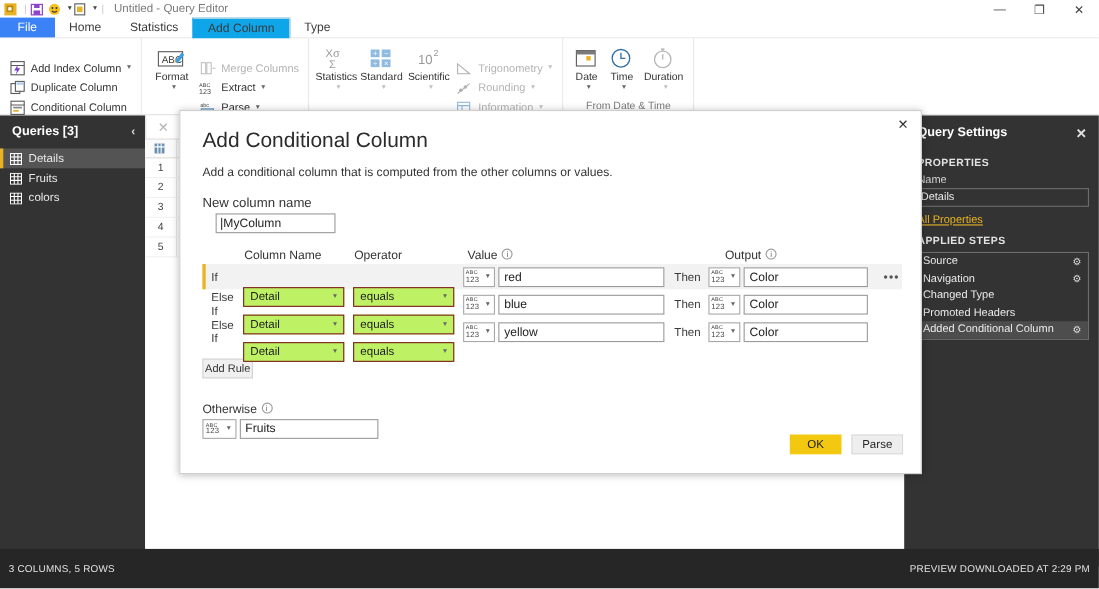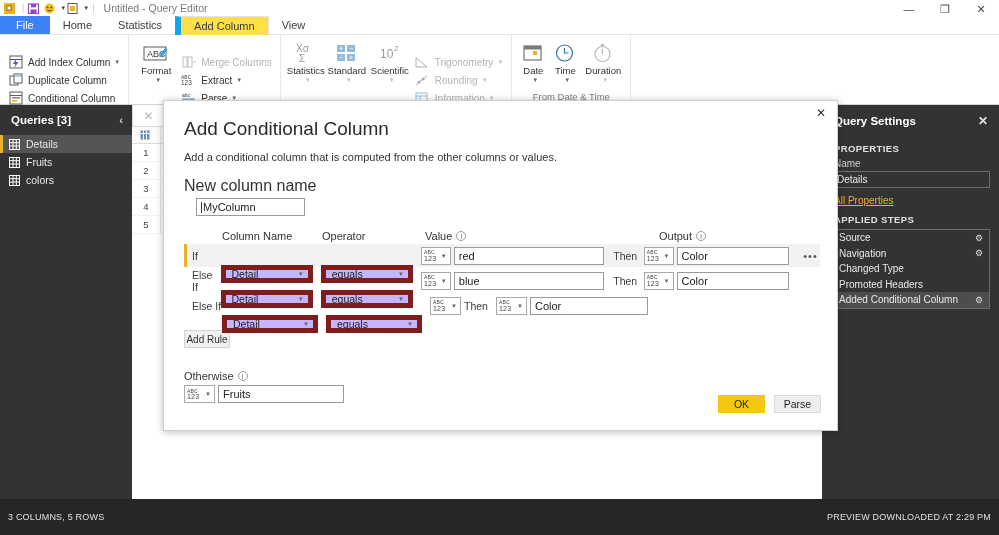--- a/index.html
+++ b/index.html
@@ -35,21 +35,21 @@
     position: absolute; left: 0; top: 16px; width: 999px; height: 19px;
     background: #ffffff; display: flex; align-items: stretch;
     border-bottom: 1px solid #e3e3e3;
   }
   .tab {
     padding: 0 13px; display: flex; align-items: center; font-size: 11px;
     color: #3b3b3b; white-space: nowrap;
   }
   .tab.file { background: #3b82f6; color: #ffffff; padding: 0 16px; }
   .tab.active {
-    background: #fde047; border-left: 6px solid #0ea5e9;
+    background: #0ea5e9; border-left: 1px solid #0ea5e9;
     border-right: 1px solid #e3e3e3; border-top: 1px solid #e3e3e3;
     margin-bottom: -1px;
   }
 
   
   .ribbon {
     position: absolute; left: 0; top: 35px; width: 999px; height: 70px;
     background: #ffffff; display: flex; align-items: stretch;
     border-bottom: 1px solid #d4d4d4;
   }
@@ -180,21 +180,21 @@
   .dlg-close {
     position: absolute; right: 7px; top: 3px; width: 18px; height: 18px;
     display: flex; align-items: center; justify-content: center;
     font-size: 12px; color: #333;
   }
   .dlg-title {
     font-size: 19px; color: #2b2b2b; font-weight: normal;
     padding: 17px 0 0 20px;
   }
   .dlg-desc { font-size: 11px; color: #343434; padding: 11px 0 0 20px; }
-  .dlg-fieldlabel { font-size: 16px; color: #343434; padding: 14px 0 3px 20px; }
+  .dlg-fieldlabel { font-size: 12px; color: #343434; padding: 14px 0 3px 20px; }
   .txtbox {
     border: 1px solid #9a9a9a; background: #fff; height: 18px;
     font-size: 11px; color: #222; display: flex; align-items: center;
     padding-left: 4px;
   }
   .name-box { margin-left: 32px; width: 109px; }
   .cursor-bar { display:inline-block; width:1px; height:11px; background:#333; margin-right:1px; }
 
   
   .cond-wrap { margin: 10px 0 0 20px; width: 636px; }
@@ -217,21 +217,21 @@
   }
   .cond-row.first { background: #f2f2f2; }
   .cond-row.first::before {
     content: ""; position: absolute; left: 0; top: 0; width: 3px; height: 100%;
     background: #e8b425;
   }
   .cr-label {
     width: 38px; font-size: 10.5px; color: #3a3a3a; padding-left: 8px;
   }
   .sel-box {
-    border: 5px solid #7f1d1d; background: #c4b5fd; height: 18px;
+    border: 1px solid #7f1d1d; background: #bef264; height: 18px;
     display: flex; align-items: center; justify-content: space-between;
     font-size: 10.5px; color: #222; padding: 0 4px 0 6px; margin-top: 36px;
   }
   .sel-col { width: 96px; margin-right: 8px; }
   .sel-op  { width: 96px; margin-right: 8px; }
   .type-btn {
     border: 1px solid #a8a8a8; background: #fff; height: 18px; width: 31px;
     display: flex; align-items: center; justify-content: space-between;
     padding: 0 3px 0 2px; margin-right: 3px;
   }
@@ -316,21 +316,21 @@
     <div class="win-btn">✕</div>
   </div>
   <div style="position:absolute;right:44px;top:20px;font-size:9px;color:#555;">˄</div>
   <div style="position:absolute;right:14px;top:17px;width:13px;height:13px;border-radius:50%;background:#1a73c8;color:#fff;font-size:9px;display:flex;align-items:center;justify-content:center;">?</div>
 
   <div class="tabstrip">
     <div class="tab file">File</div>
     <div class="tab">Home</div>
     <div class="tab">Statistics</div>
     <div class="tab active">Add Column</div>
-    <div class="tab">View</div>
+    <div class="tab">Type</div>
   </div>
 
   <div class="ribbon">
 
     <div class="rgroup">
       <div class="rgroup-body">
         <div class="small-col">
           <div class="small-btn">
             <span class="sglyph">
               <svg width="15" height="14" viewBox="0 0 15 14">
@@ -748,20 +748,21 @@
           <span>equals</span>
           <span class="caret">▼</span>
         </div>
         <div class="type-btn">
           <span class="abc123">
             <span>ABC</span>
             <span>123</span>
           </span>
           <span class="caret">▼</span>
         </div>
+        <div class="txtbox val-box">yellow</div>
         <span class="cr-then">Then</span>
         <div class="type-btn">
           <span class="abc123">
             <span>ABC</span>
             <span>123</span>
           </span>
           <span class="caret">▼</span>
         </div>
         <div class="txtbox out-box">Color</div>
         <div class="more-btn"></div>

